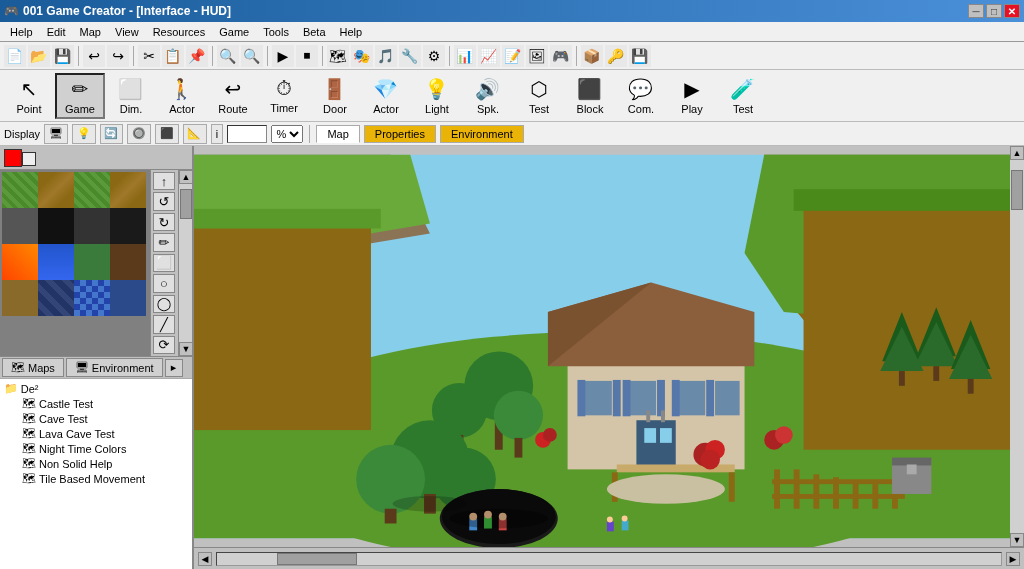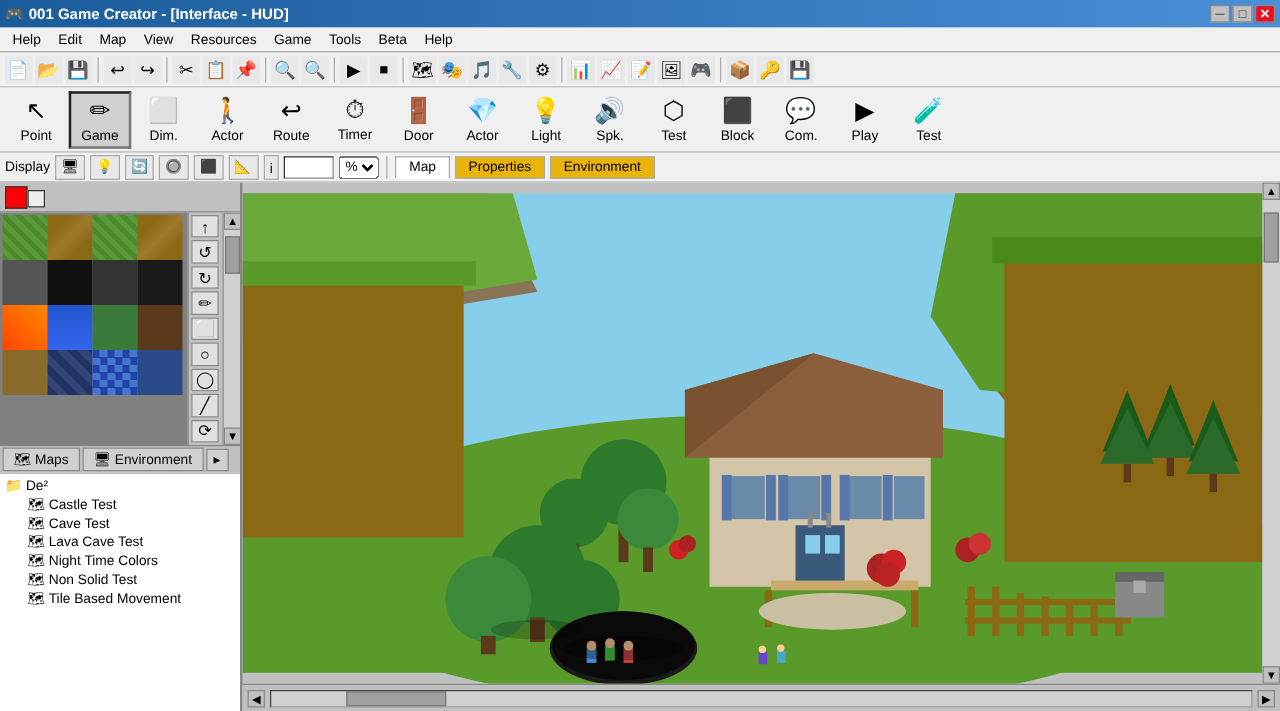--- a/index.html
+++ b/index.html
@@ -428,21 +428,21 @@
           <div class="tree-item">
             <span>🗺</span>
             <span>Lava Cave Test</span>
           </div>
           <div class="tree-item">
             <span>🗺</span>
             <span>Night Time Colors</span>
           </div>
           <div class="tree-item">
             <span>🗺</span>
-            <span>Non Solid Test</span>
+            <span>Non Solid Help</span>
           </div>
           <div class="tree-item">
             <span>🗺</span>
             <span>Tile Based Movement</span>
           </div>
         </div>
       </div>
     </div>
 
     <div class="map-container">

